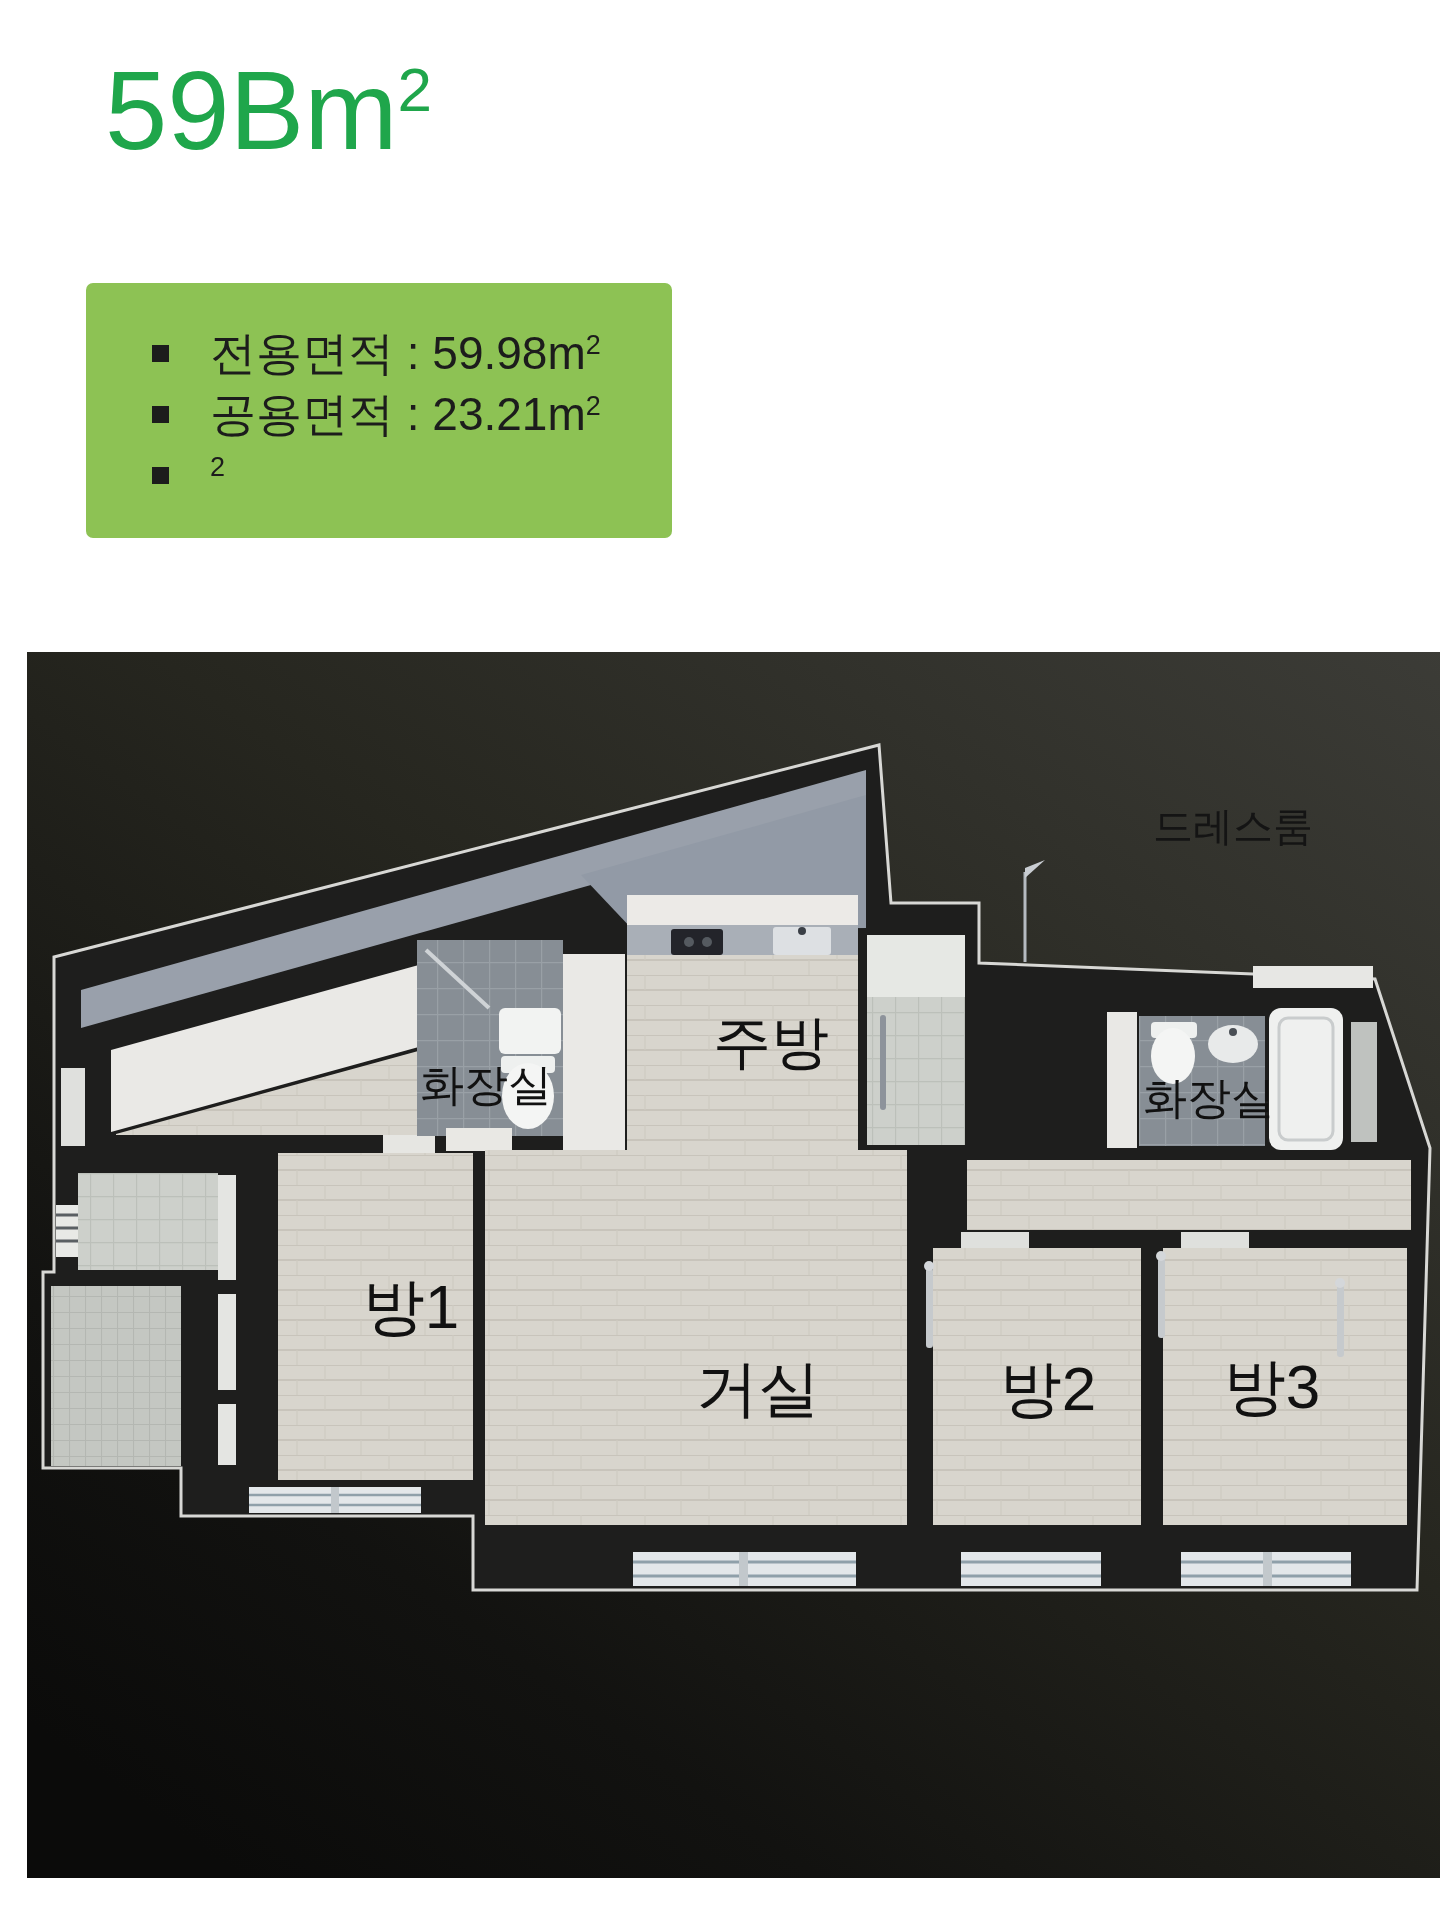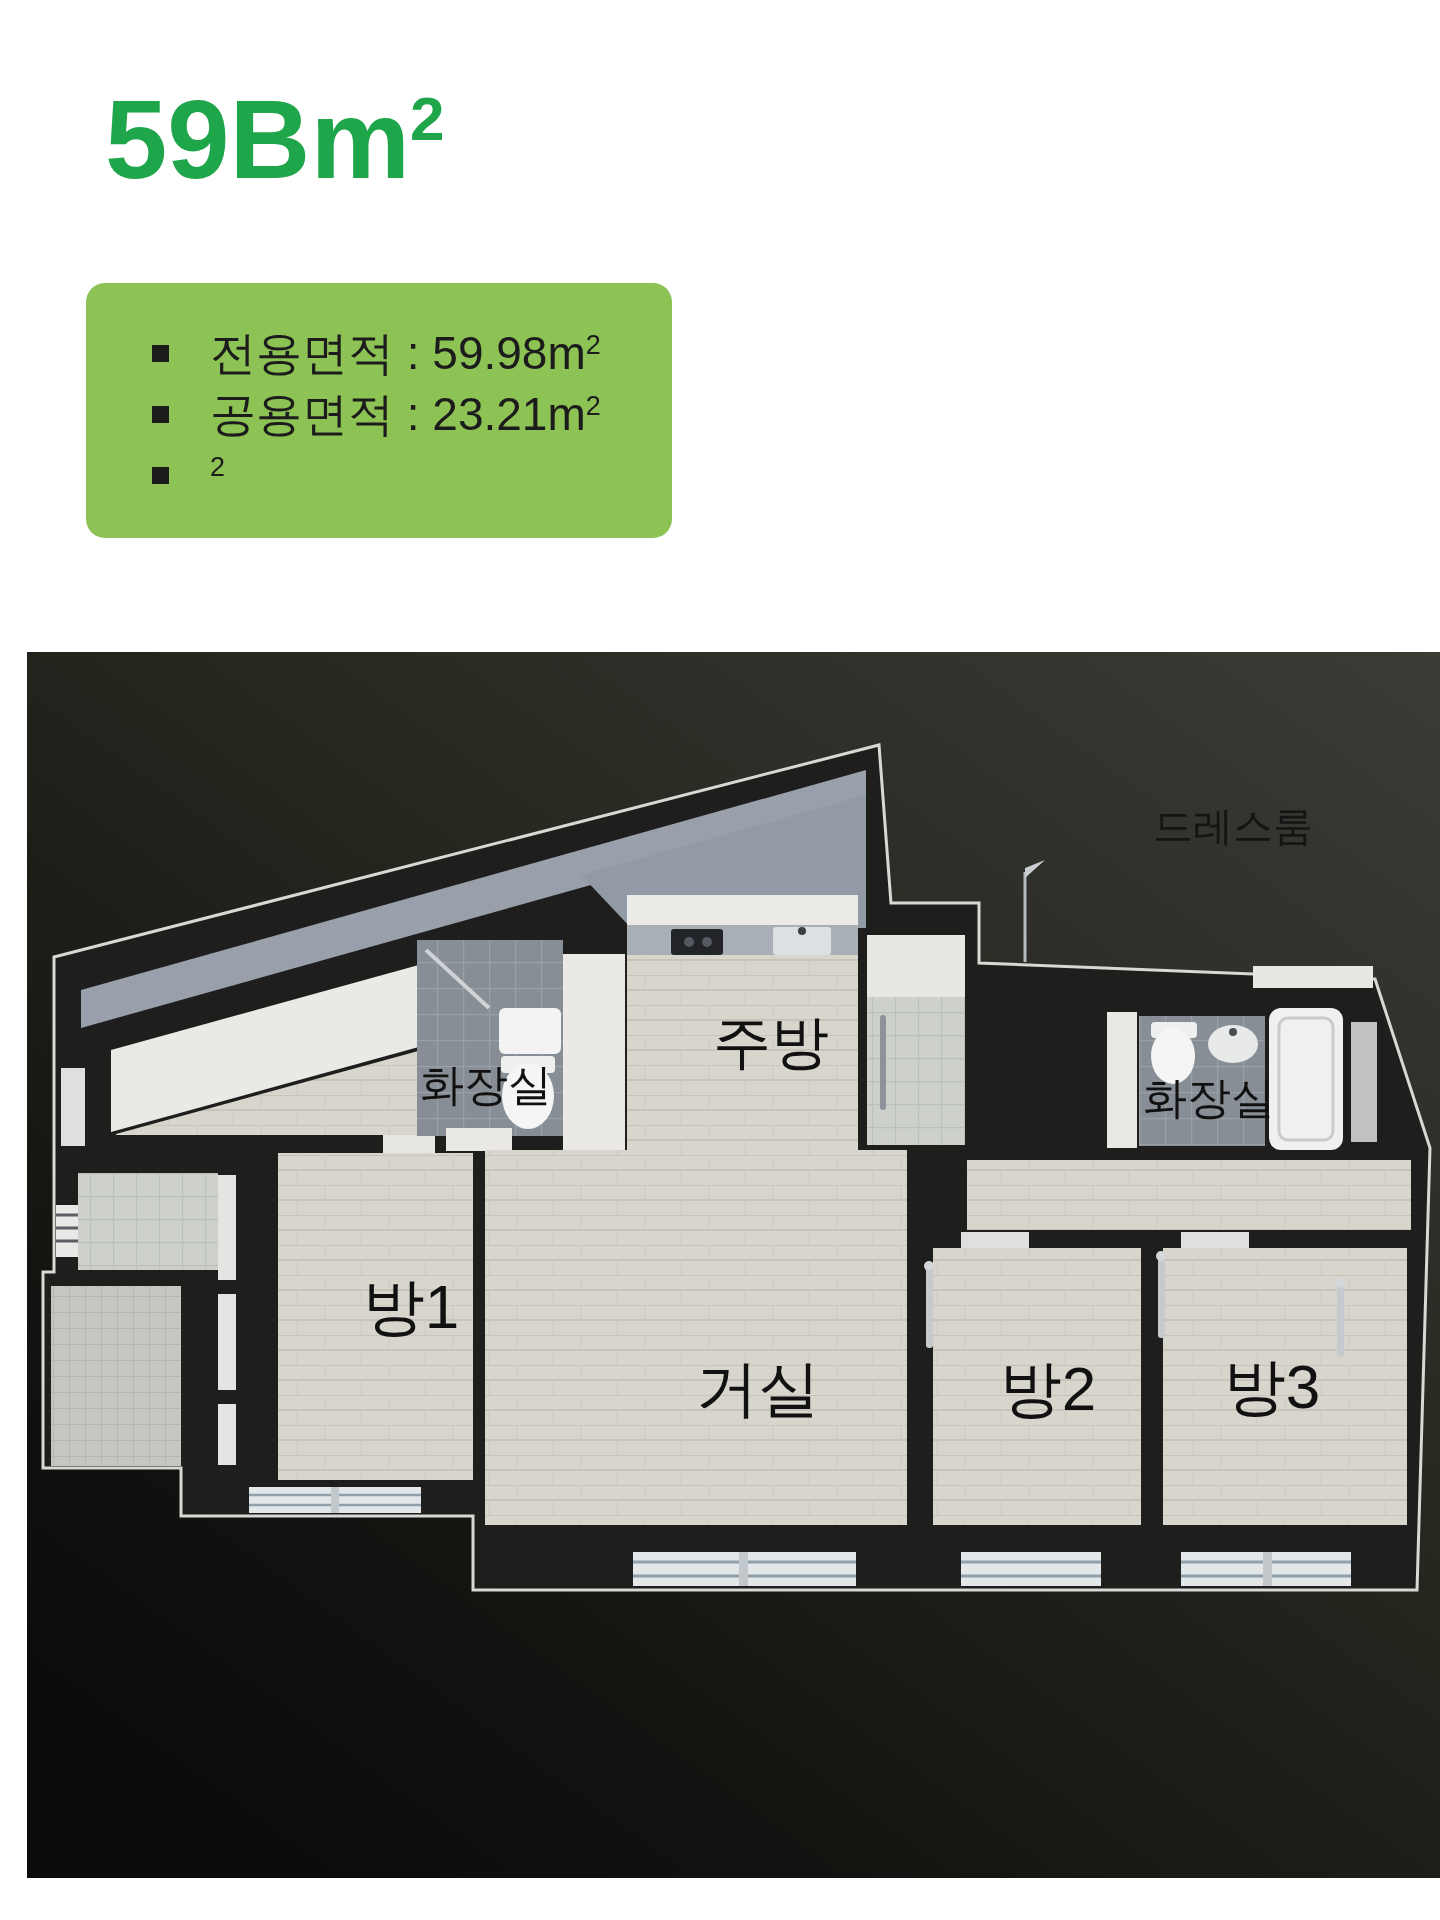--- a/index.html
+++ b/index.html
@@ -1,27 +1,27 @@
 <!DOCTYPE html>
 <html><head>
 <meta charset="utf-8">
 <style>
   html,body{margin:0;padding:0;}
   body{
     width:1440px;height:1920px;position:relative;background:#ffffff;
     font-family:"Liberation Sans","DejaVu Sans",sans-serif;overflow:hidden;
   }
   .page-title{
-    position:absolute;left:105px;top:78px;
-    font-size:112px;font-weight:bold;letter-spacing:0px;line-height:1.1;
+    position:absolute;left:105px;top:49px;
+    font-size:112px;font-weight:normal;letter-spacing:0px;line-height:1.1;
   }
   .page-title sup{font-size:62px;vertical-align:super;line-height:0;}
   .info-box{
     position:absolute;left:86px;top:283px;width:586px;height:255px;
-    border-radius:19px;box-sizing:border-box;padding-top:40px;
+    border-radius:7px;box-sizing:border-box;padding-top:40px;
   }
   .info-row{
     display:flex;align-items:center;height:61px;padding-left:66px;
     font-size:46px;color:#1c1c1c;
   }
   .info-row .bullet{
     width:17px;height:17px;background:#1c1c1c;flex:0 0 auto;margin-right:41px;
   }
   .info-row sup{font-size:27px;vertical-align:super;line-height:0;margin-top:-18px;}
   .plan-wrap{position:absolute;left:6px;top:652px;width:1428px;height:1226px;margin-left:21px;}

